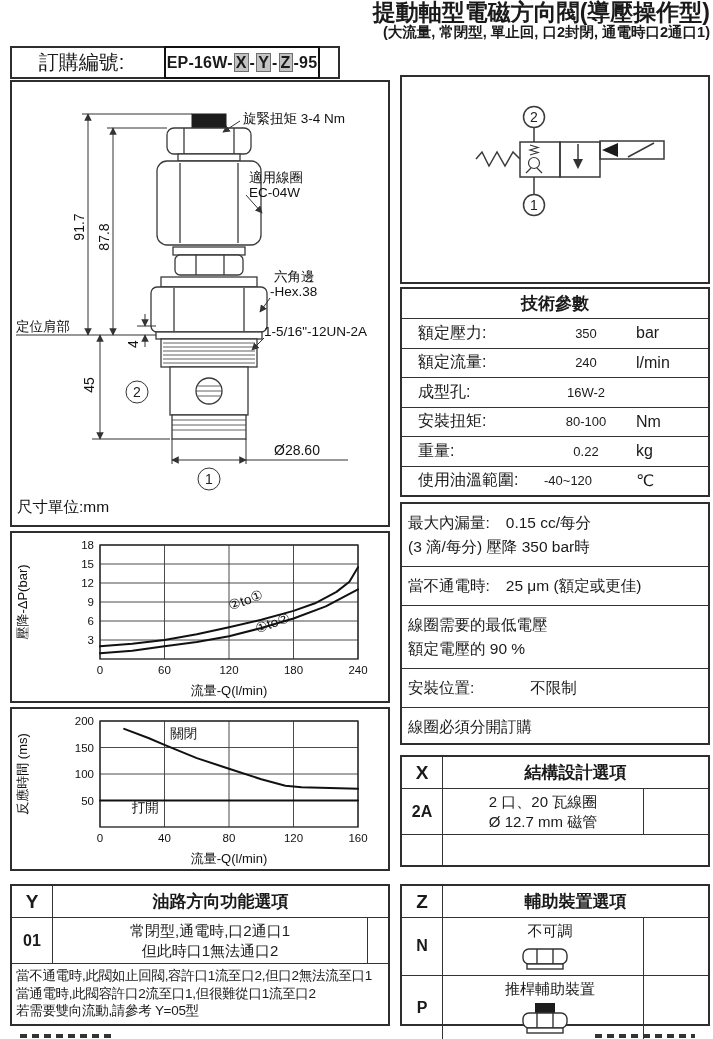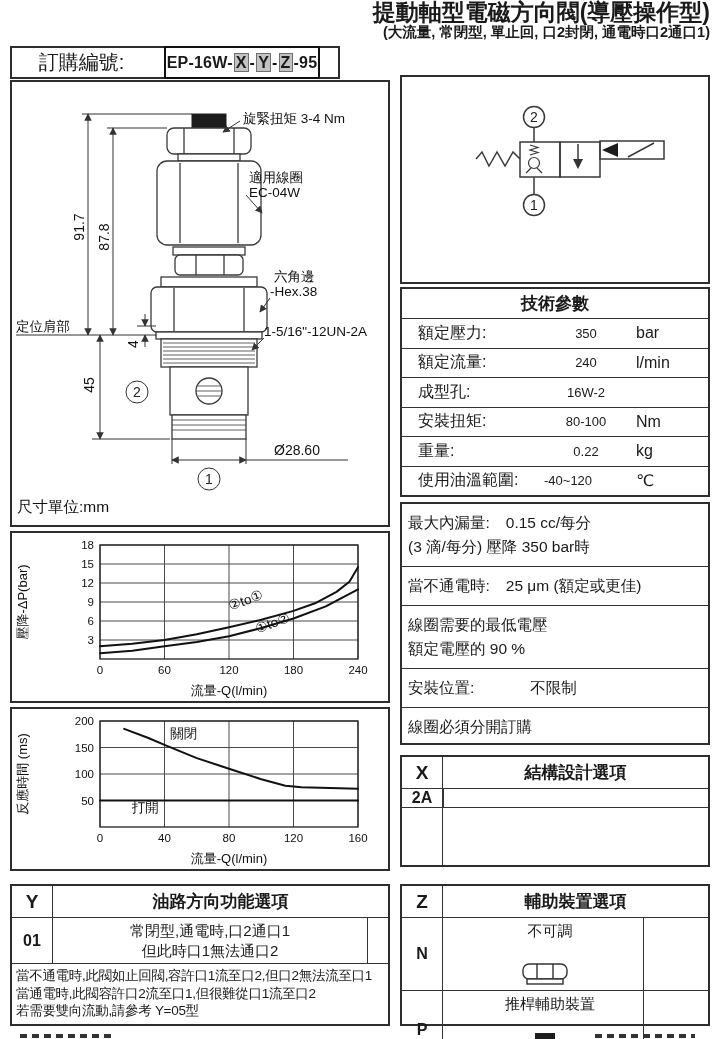--- a/index.html
+++ b/index.html
@@ -45,21 +45,21 @@
      justify-content:center;font-weight:bold;font-size:19px;}
   .ot-head .t{flex:1;display:flex;align-items:center;justify-content:center;font-weight:bold;font-size:17px;padding:4px 0;}
   .ot-row{display:flex;border-bottom:1.5px solid #333;align-items:stretch;}
   .ot-row .c{flex:0 0 40px;border-right:1.5px solid #333;display:flex;align-items:center;
      justify-content:center;font-weight:bold;font-size:16px;text-align:center;}
   .ot-row .m{flex:1;display:flex;flex-direction:column;align-items:center;justify-content:center;
      font-size:15px;line-height:1.3;padding:3px 0;position:relative;}
   .ot-row .r{flex:0 0 64px;border-left:1.5px solid #333;}
   .ot-empty{flex:1;display:flex;}
   .ot-empty .c{flex:0 0 40px;border-right:1.5px solid #333;}
-  .zrow .m{justify-content:flex-start;padding-left:14px;gap:20px;}
+  .zrow .m{justify-content:flex-start;padding-left:14px;gap:5px;}
   .zrow .m .ztxt{flex:1;text-align:left;}
   .zrow .nut{margin-right:10px;}
   
   #ytable-box .ot-row .r{flex:0 0 20px;}
   .ynotes{padding:3px 4px;font-size:13.5px;line-height:1.3;letter-spacing:-0.3px;white-space:nowrap;}
   
   .grid{stroke:#4a4a4a;stroke-width:1;fill:none;}
   .pbox{stroke:#2e2e2e;stroke-width:1.4;fill:none;}
   .curve{stroke:#111;stroke-width:2;fill:none;stroke-linejoin:round;stroke-linecap:round;}
   .tick{font-size:11.5px;fill:#111;}
@@ -353,20 +353,24 @@
   </div>
 </div>
 
 <div class="box" id="xtable-box">
   <div class="ot-head">
     <div class="c">X</div>
     <div class="t">結構設計選項</div>
   </div>
   <div class="ot-row">
     <div class="c">2A</div>
+    <div class="m">
+      <div>2 口、20 瓦線圈</div>
+      <div>Ø 12.7 mm 磁管</div>
+    </div>
     <div class="r"></div>
   </div>
   <div class="ot-empty">
       <div class="c"></div>
     </div>
 </div>
 
 <div class="box" id="ztable-box">
   <div class="ot-head">
     <div class="c">Z</div>

